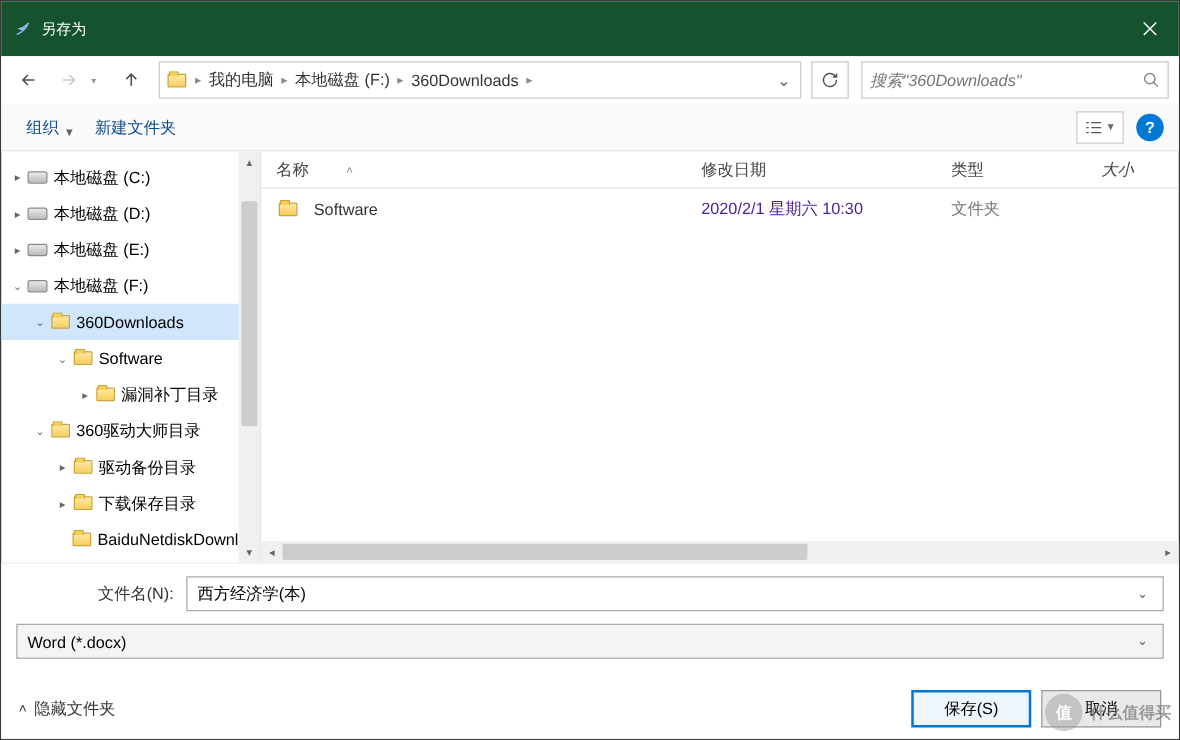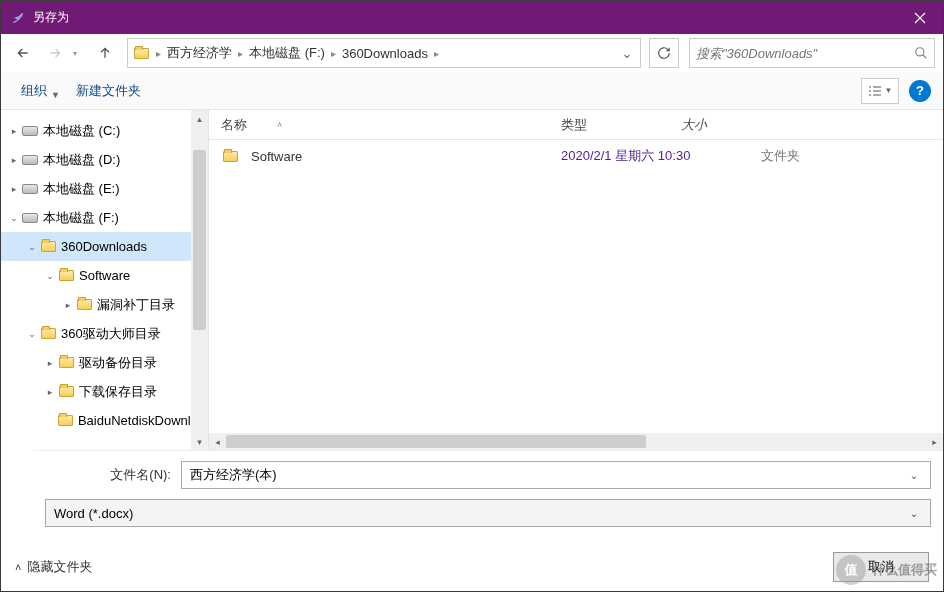--- a/index.html
+++ b/index.html
@@ -1,18 +1,18 @@
 <!DOCTYPE html>
 <html><head>
 <meta charset="utf-8">
 <style>
 * { box-sizing: border-box; margin: 0; padding: 0; font-family: "Microsoft YaHei", "Segoe UI", sans-serif; }
 body { background: #6b5840; width: 944px; height: 592px; overflow: hidden; }
 .window { width: 944px; height: 592px; background: #fff; display: flex; flex-direction: column; border: 1px solid #3a3a3a; }
-.titlebar { height: 33px; background: #701a75; color: #fff; display: flex; align-items: center; padding: 0 0 0 10px; font-size: 12px; }
+.titlebar { height: 44px; background: #14532d; color: #fff; display: flex; align-items: center; padding: 0 0 0 10px; font-size: 12px; }
 .titlebar .feather { width: 14px; height: 14px; margin-right: 8px; }
 .titlebar .title { flex: 1; }
 .titlebar .close { width: 46px; height: 33px; display: flex; align-items: center; justify-content: center; cursor: pointer; }
 .navrow { height: 38px; display: flex; align-items: center; padding: 0 8px; gap: 4px; background: #fff; }
 .navbtn { width: 28px; height: 28px; display: flex; align-items: center; justify-content: center; color: #666; cursor: pointer; border-radius: 2px; }
 .navbtn.disabled { color: #ccc; }
 .navbtn svg { width: 16px; height: 16px; }
 .navdd { width: 14px; color: #999; font-size: 8px; }
 .address { flex: 1; height: 30px; border: 1px solid #ccc; display: flex; align-items: center; padding: 0 4px; margin: 0 4px; font-size: 13px; }
 .crumb { display: flex; align-items: center; padding: 0 4px; color: #333; cursor: pointer; height: 100%; }
@@ -46,21 +46,21 @@
 .col-type { width: 120px; }
 .col-size { flex: 1; text-align: right; padding-right: 20px; font-style: italic; }
 .sort-ind { font-size: 9px; color: #888; }
 .filelist { flex: 1; overflow: auto; }
 .frow { height: 32px; display: flex; align-items: center; font-size: 13px; color: #333; cursor: pointer; }
 .frow .col { padding: 0 12px; display: flex; align-items: center; gap: 8px; }
 .bottom-scroll { height: 17px; background: #f0f0f0; display: flex; align-items: center; position: relative; }
 .bottom-scroll .arrow { width: 17px; text-align: center; font-size: 9px; color: #666; }
 .bottom-scroll .track { flex: 1; height: 100%; position: relative; }
 .bottom-scroll .thumb { position: absolute; left: 0; top: 2px; height: 13px; width: 60%; background: #cdcdcd; border-radius: 2px; }
-.form { padding: 10px 12px 6px 12px; font-size: 13px; background: #fff; border-top: 1px solid #eee; margin-left: 32px; }
+.form { padding: 10px 12px 6px 12px; font-size: 13px; background: #fff; border-top: 1px solid #eee; }
 .formrow { display: flex; align-items: center; margin-bottom: 10px; }
 .formlbl { width: 136px; text-align: right; padding-right: 10px; color: #333; }
 .formfield { flex: 1; height: 28px; border: 1px solid #aaa; display: flex; align-items: center; padding: 0 8px; background: #fff; }
 .formfield input { border: none; outline: none; flex: 1; font-size: 13px; }
 .field-dd { width: 16px; text-align: center; color: #555; font-size: 10px; cursor: pointer; }
 .footer { height: 48px; display: flex; align-items: center; padding: 0 14px; background: #fff; }
 .hidebtn { display: flex; align-items: center; gap: 6px; font-size: 13px; color: #333; cursor: pointer; }
 .footer .spacer { flex: 1; }
 .btn { min-width: 96px; height: 30px; border: 1px solid #999; background: #e9e9e9; display: flex; align-items: center; justify-content: center; font-size: 13px; cursor: pointer; margin-left: 8px; }
 .btn.primary { border: 2px solid #0078d4; background: #eef6fd; }
@@ -99,21 +99,21 @@
         <svg viewBox="0 0 24 24" fill="none" stroke="#555" stroke-width="2">
           <path d="M12 19V5M6 11l6-6 6 6"></path>
         </svg>
       </div>
 
     <div class="address">
       <span class="ticon">
           <span class="folder-i"></span>
         </span>
       <span class="crumb-sep">▸</span>
-      <span class="crumb">西方经济学</span>
+      <span class="crumb">我的电脑</span>
       <span class="crumb-sep">▸</span>
       <span class="crumb">本地磁盘 (F:)</span>
       <span class="crumb-sep">▸</span>
       <span class="crumb">360Downloads</span>
       <span class="crumb-sep">▸</span>
       <span class="addr-dd">⌄</span>
     </div>
     <div class="refresh">
       <svg width="14" height="14" viewBox="0 0 24 24" fill="none" stroke="#555" stroke-width="2">
           <path d="M21 12a9 9 0 11-3-6.7L21 8M21 3v5h-5"></path>
@@ -230,20 +230,23 @@
         <div class="tree-scroll-thumb"></div>
         <div class="tree-scroll-arrow" style="bottom:0">▾</div>
       </div>
     </div>
 
     <div class="listwrap">
       <div class="colhdr">
         <div class="col col-name">
             <span>名称</span>
             <span class="sort-ind">˄</span>
+          </div>
+        <div class="col col-date">
+            <span>修改日期</span>
           </div>
         <div class="col col-type">
             <span>类型</span>
           </div>
         <div class="col col-size">
             <span>大小</span>
           </div>
       </div>
       <div class="filelist">
         <div class="frow">
@@ -289,20 +292,23 @@
       </div>
     </div>
   </div>
 
   <div class="footer" style="position:relative">
     <div class="hidebtn">
       <span style="font-size:11px">˄</span>
       <span>隐藏文件夹</span>
     </div>
     <div class="spacer"></div>
+    <div class="btn primary">
+        <span>保存(S)</span>
+      </div>
     <div class="btn">
         <span>取消</span>
       </div>
     <div class="watermark">
       <div class="circle">值</div>
       <span>什么值得买</span>
     </div>
   </div>
 </div>
 

